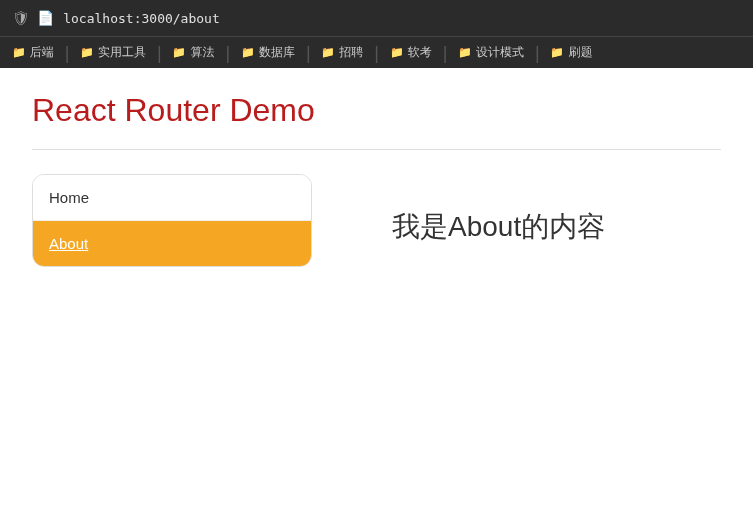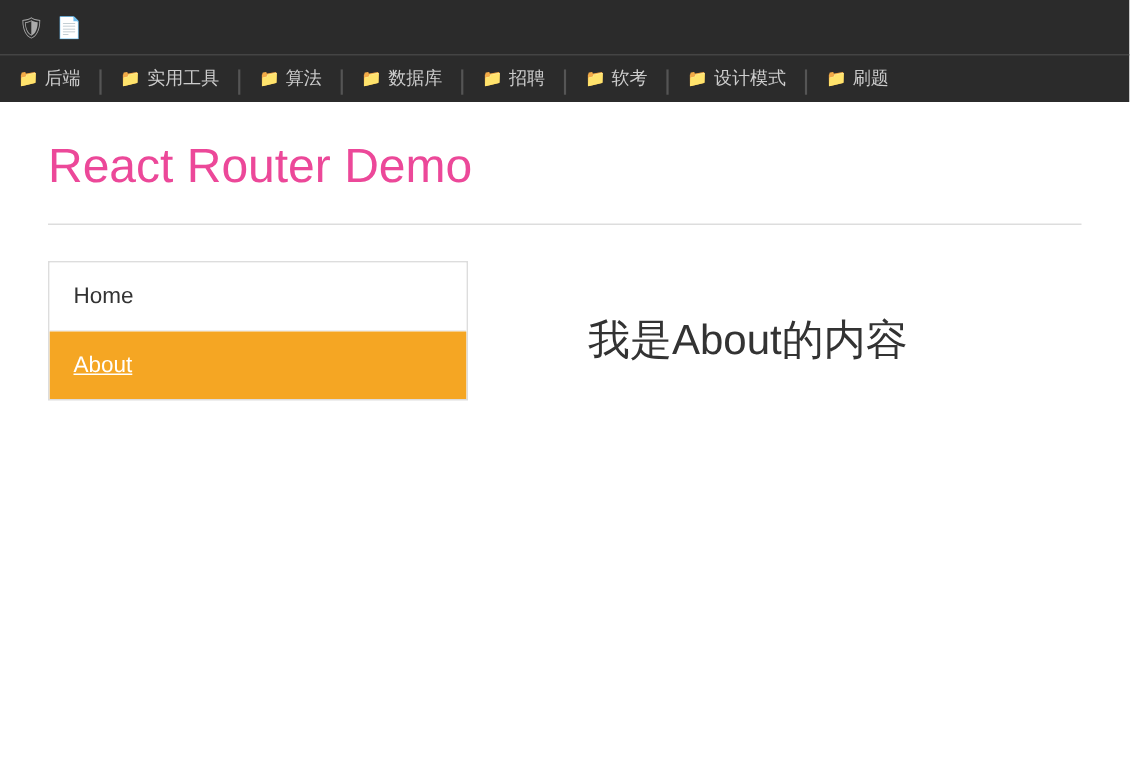--- a/index.html
+++ b/index.html
@@ -80,39 +80,39 @@
     
     .page-content {
       background: #fff;
       padding: 24px 32px;
       height: calc(514px - 68px);
     }
 
     .app-title {
       font-size: 32px;
       font-weight: 400;
-      color: #ec4899;
+      color: #b91c1c;
       margin-bottom: 20px;
     }
 
     .divider {
       border: none;
       border-top: 1px solid #ddd;
       margin-bottom: 24px;
     }
 
     .app-body {
       display: flex;
       align-items: center;
       gap: 80px;
     }
 
     .nav-list {
       border: 1px solid #ddd;
-      border-radius: 0;
+      border-radius: 12px;
       overflow: hidden;
       min-width: 280px;
     }
 
     .nav-item {
       padding: 14px 16px;
       font-size: 15px;
       cursor: pointer;
       background: #fff;
       color: #333;
@@ -136,20 +136,21 @@
       font-weight: 400;
       margin-top: 12px;
     }
   </style>
 </head>
 <body>
 
 <div class="browser-chrome">
   <span class="browser-shield-icon">🛡</span>
   <span class="browser-page-icon">📄</span>
+  <span class="browser-url">localhost:3000/about</span>
 </div>
 
 <div class="bookmarks-bar">
   <span class="bookmark-item">
     <span class="bookmark-folder-icon">📁</span>
     <span>后端</span>
   </span>
   <span class="bookmark-divider">|</span>
   <span class="bookmark-item">
     <span class="bookmark-folder-icon">📁</span>

